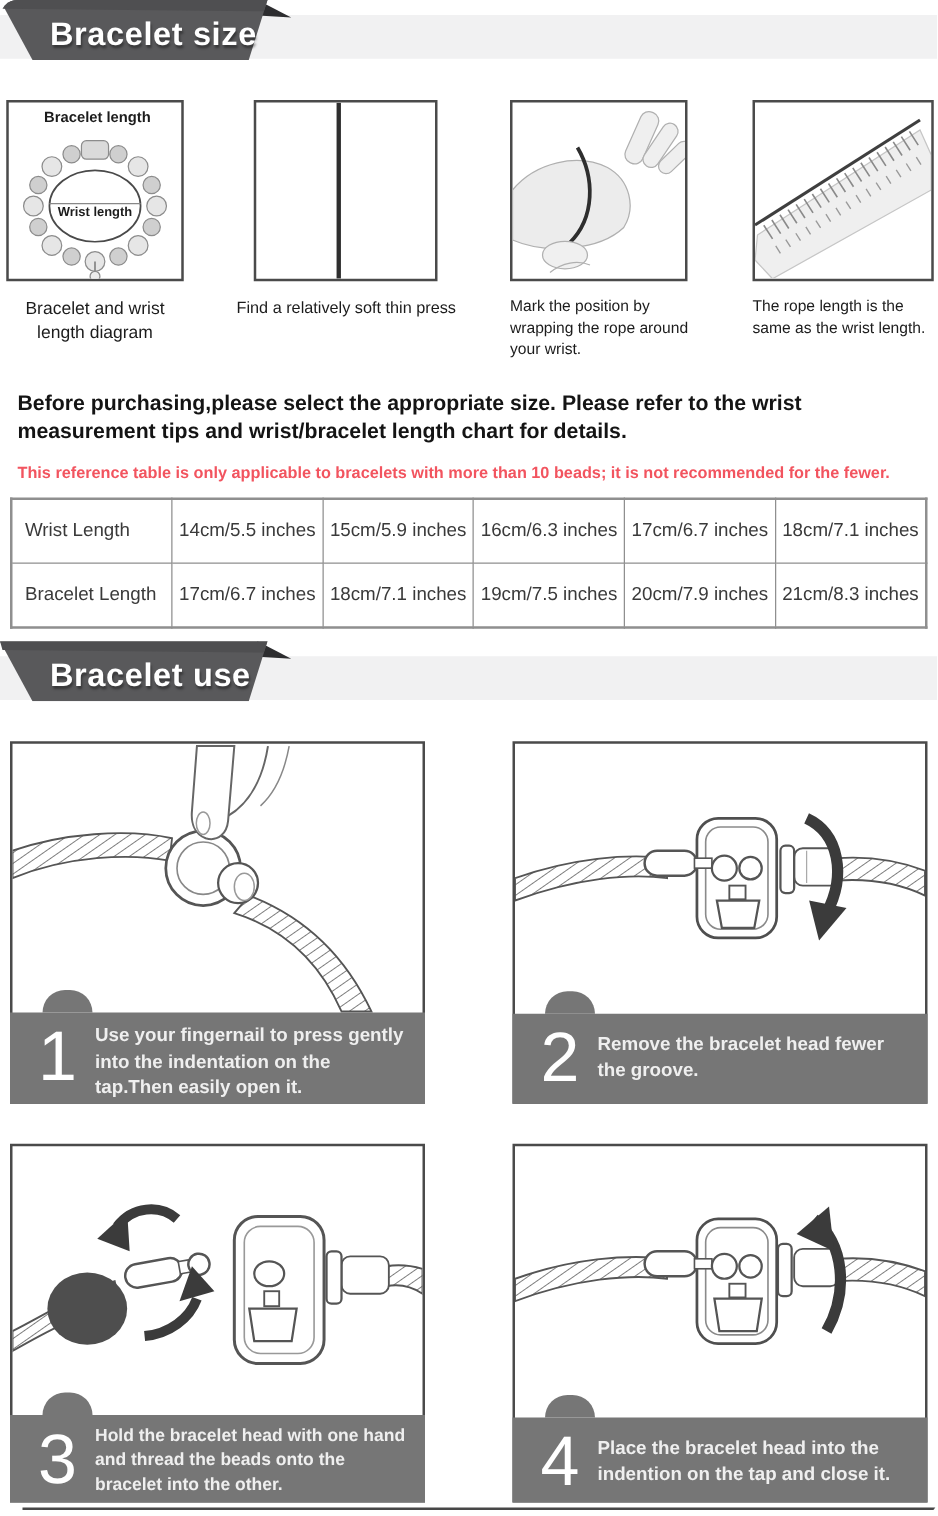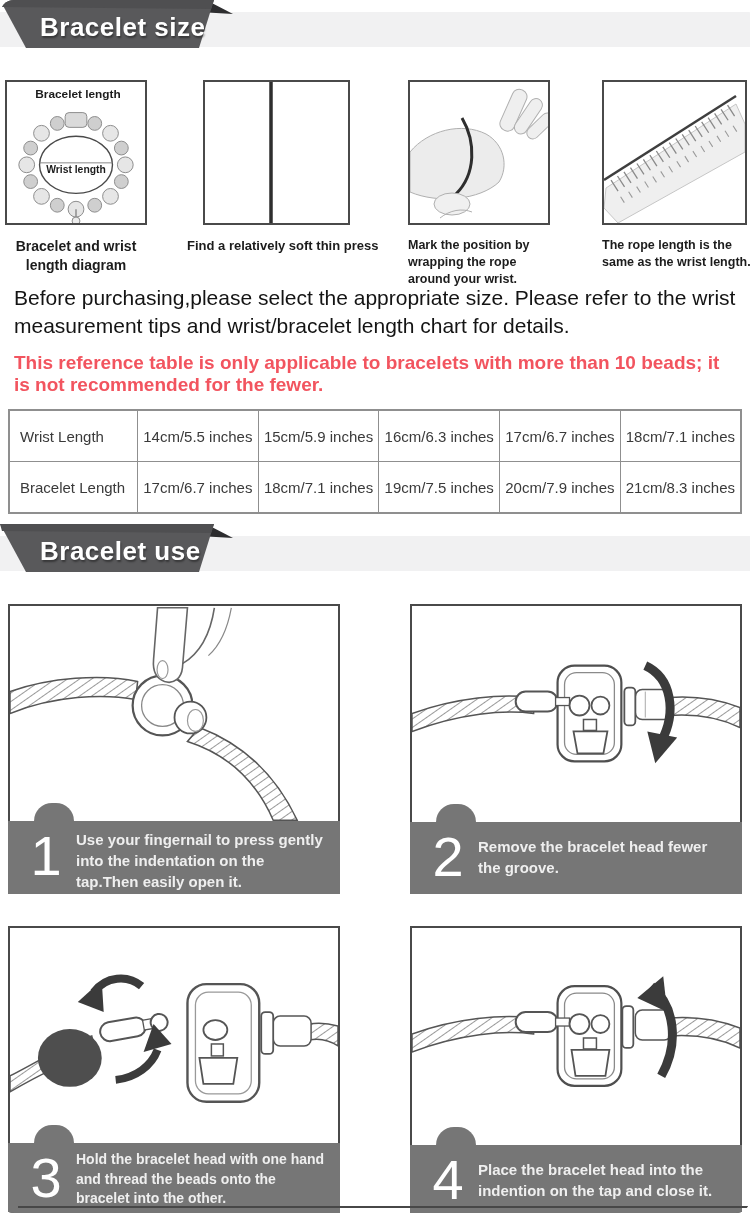--- a/index.html
+++ b/index.html
@@ -14,29 +14,29 @@
                 letter-spacing:.5px;text-shadow:1px 2px 2px rgba(0,0,0,.4);}
 
   
   .measure-row{display:flex;padding:0 5px;margin-top:32px;height:200px;}
   .m-col{flex:none;}
   .m-col1{width:142px;}
   .m-col2{width:147px;margin-left:56px;}
   .m-col3{width:142px;margin-left:58px;}
   .m-col4{width:145px;margin-left:52px;}
   .m-frame{height:145px;border:2px solid #4a4a4a;background:#fff;box-sizing:border-box;overflow:hidden;}
-  .m-caption{margin-top:12px;font-size:13px;font-weight:bold;color:#1c1c1c;line-height:1.35;}
+  .m-caption{margin-top:12px;font-size:13px;font-weight:normal;color:#1c1c1c;line-height:1.35;}
   .m-col1 .m-caption{text-align:center;font-size:14px;}
   .m-col2 .m-caption{width:180px;margin-left:-16px;text-align:center;white-space:nowrap;}
   .m-col3 .m-caption{width:152px;font-size:12.5px;}
   .m-col4 .m-caption{width:152px;font-size:12.5px;}
 
   
-  .intro{margin:4px 14px 0;font-size:21px;font-weight:normal;color:#141414;line-height:1.32;}
-  .note{margin:13px 14px 0;font-size:19px;font-weight:bold;color:#f2545f;}
+  .intro{margin:32px 14px 0;font-size:17px;font-weight:bold;color:#141414;line-height:1.32;}
+  .note{margin:13px 14px 0;font-size:13px;font-weight:bold;color:#f2545f;}
 
   
   .size-table{margin:13px 8px 0;border-collapse:collapse;width:734px;table-layout:fixed;}
   .size-table td{border:1px solid #8f8f8f;height:48px;font-size:15px;color:#3a3a3a;
                  text-align:center;font-weight:normal;}
   .size-table td.hd{text-align:left;padding-left:10px;width:116px;}
   .size-table{border:2px solid #8f8f8f;}
 
   
   .use-grid{margin:32px 8px 0;width:734px;display:flex;flex-wrap:wrap;justify-content:space-between;}

